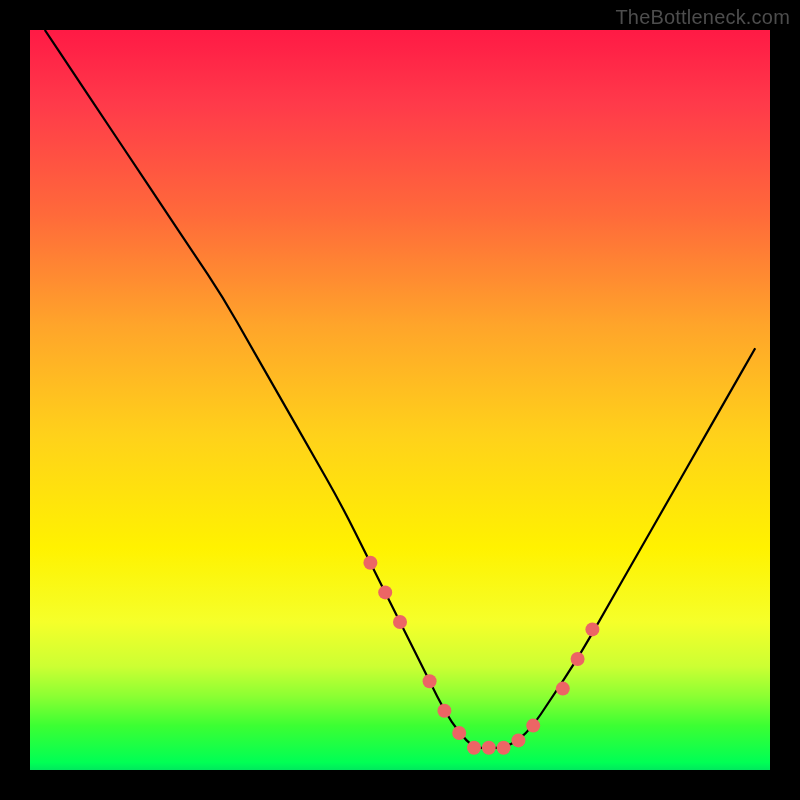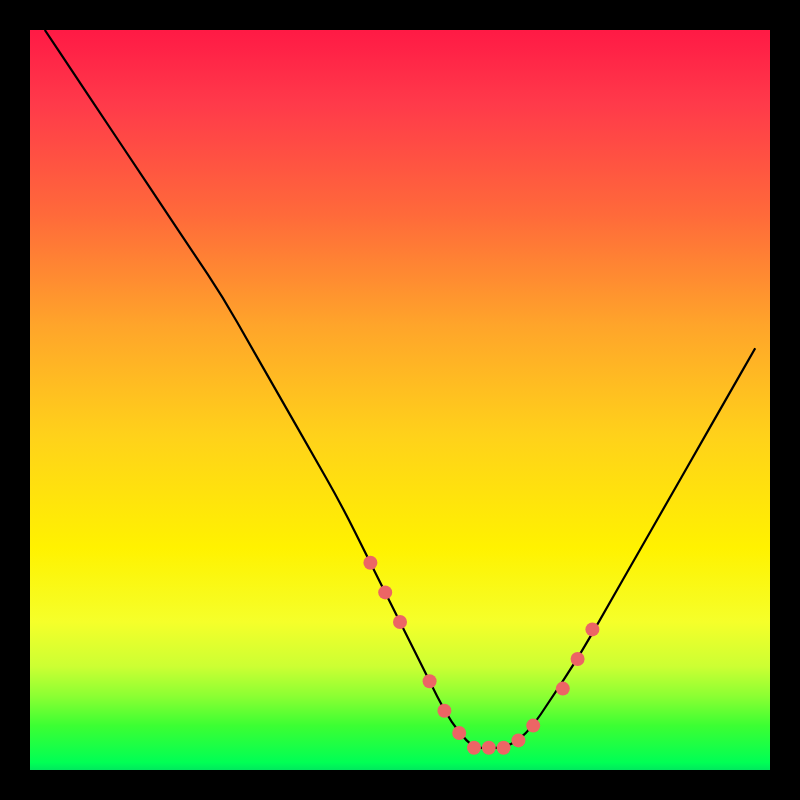--- a/index.html
+++ b/index.html
@@ -88,13 +88,14 @@
           <circle cx="473.6" cy="717.8" r="7" fill="#ec6565"></circle>
           <circle cx="488.4" cy="710.4" r="7" fill="#ec6565"></circle>
           <circle cx="503.2" cy="695.6" r="7" fill="#ec6565"></circle>
           <circle cx="532.8" cy="658.6" r="7" fill="#ec6565"></circle>
           <circle cx="547.6" cy="629.0" r="7" fill="#ec6565"></circle>
           <circle cx="562.4" cy="599.4" r="7" fill="#ec6565"></circle>
         </g>
     </svg>
   </div>
 
+  <div class="watermark">TheBottleneck.com</div>
 </div>
 
 </body></html>

